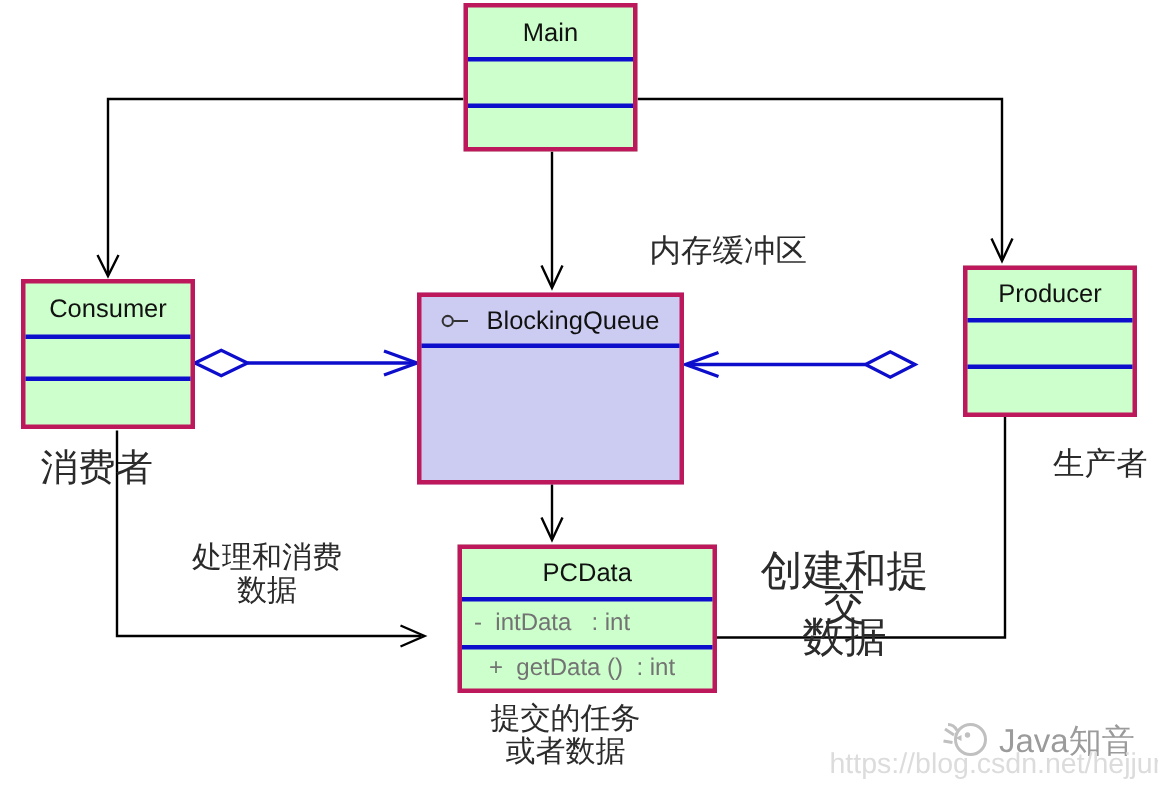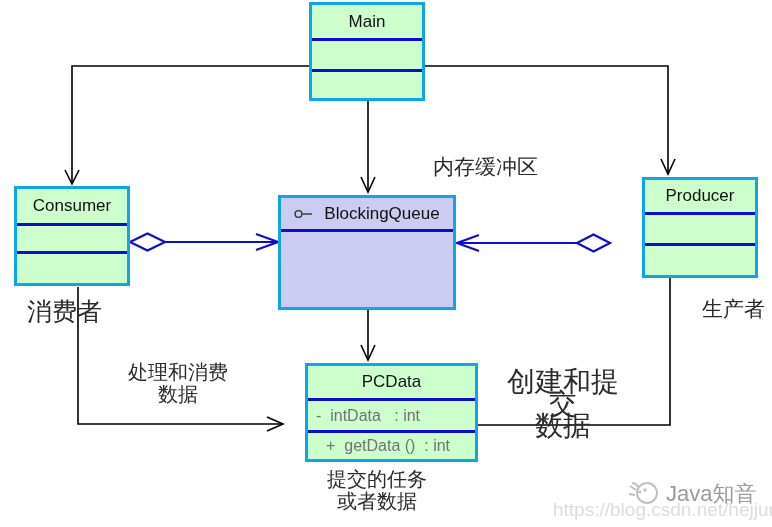--- a/index.html
+++ b/index.html
@@ -3,21 +3,21 @@
 <meta charset="utf-8">
 <style>
   html,body{margin:0;padding:0;background:#ffffff;}
   #stage{
     position:relative;width:772px;height:527px;background:#ffffff;overflow:hidden;
     font-family:"Liberation Sans", sans-serif;
   }
   svg.layer{position:absolute;left:0;top:0;width:772px;height:527px;}
   .uml-class{
     position:absolute;display:flex;flex-direction:column;
-    border:3px solid #0ea5e9;box-sizing:border-box;background:#ccffcc;
+    border:3px solid #be185d;box-sizing:border-box;background:#ccffcc;
   }
   .uml-class.lavender{background:#ccccf2;}
   .uml-title{
     display:flex;align-items:center;justify-content:center;gap:8px;
     font-size:17px;color:#111;box-sizing:border-box;
   }
   .uml-comp{border-top:3px solid #0d0dcc;box-sizing:border-box;}
   .uml-member{
     display:flex;align-items:center;font-size:16px;color:#737373;
     padding-left:8px;white-space:pre;box-sizing:border-box;
@@ -78,21 +78,21 @@
   </div>
 
   <div class="uml-class" style="left:14px;top:186px;width:116px;height:100px;">
     <div class="uml-title" style="height:34px;">
       <span>Consumer</span>
     </div>
     <div class="uml-comp" style="height:28px;"></div>
     <div class="uml-comp" style="flex:1;"></div>
   </div>
 
-  <div class="uml-class lavender" style="left:278px;top:195px;width:178px;height:115px;">
+  <div class="uml-class lavender" style="left:278px;top:195px;width:178px;height:128px;">
     <div class="uml-title" style="height:31px;">
       <svg width="22" height="10" viewBox="0 0 22 10">
         <circle cx="4.5" cy="5" r="3.4" fill="none" stroke="#333" stroke-width="1.4"></circle>
         <line x1="8.2" y1="5" x2="18" y2="5" stroke="#333" stroke-width="1.4"></line>
       </svg>
       <span>BlockingQueue</span>
     </div>
     <div class="uml-comp" style="flex:1;"></div>
   </div>
 

